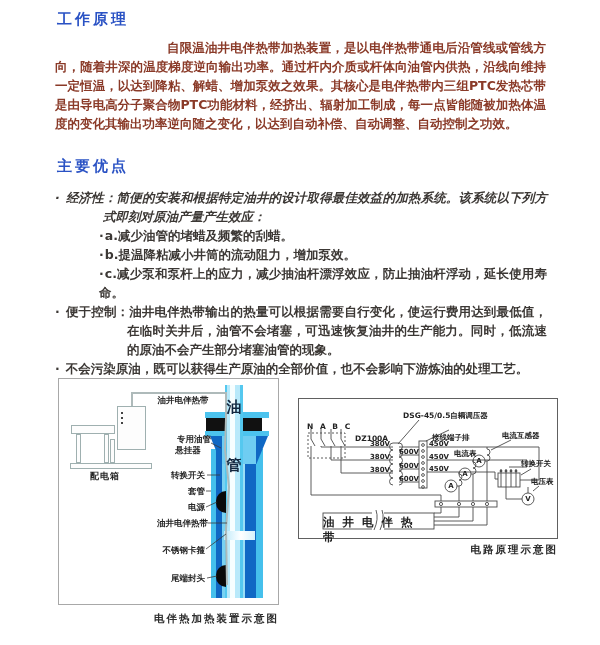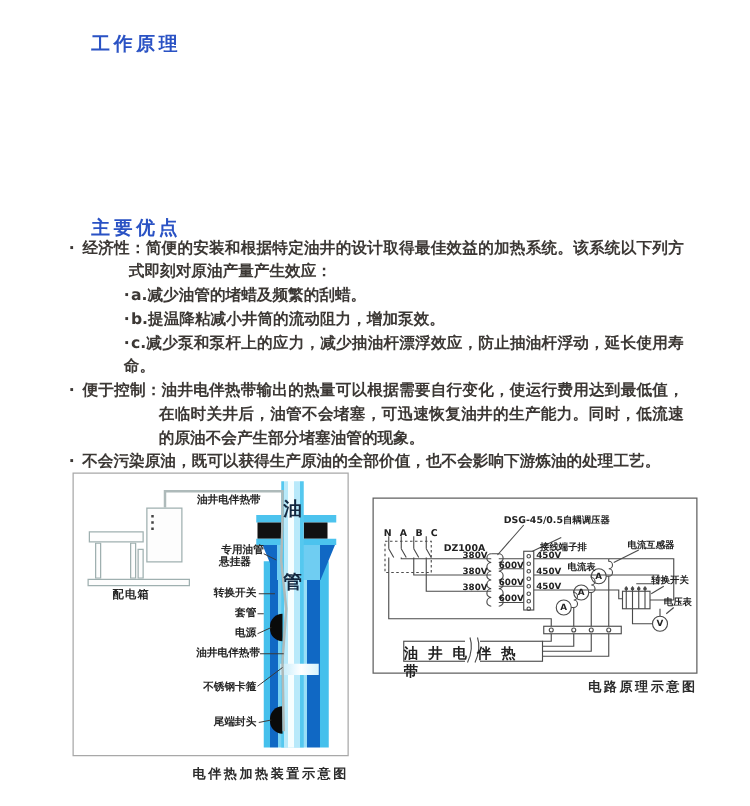--- a/index.html
+++ b/index.html
@@ -1,28 +1,28 @@
 <!DOCTYPE html>
 <html><head>
 <meta charset="utf-8">
 <style>
   html,body{margin:0;padding:0;}
   .page{position:relative;width:600px;height:645px;background:#ffffff;overflow:hidden;
         font-family:"DejaVu Sans",sans-serif;}
-  .h{position:absolute;left:57px;margin:16px;font-size:15px;font-weight:bold;
+  .h{position:absolute;left:57px;margin:0;font-size:15px;font-weight:bold;
      color:#2a52c4;letter-spacing:3px;}
   .h1{top:10px;}
   .h2{top:157px;}
   .para{position:absolute;left:55px;top:38px;width:491px;margin:0;
         font-size:12.5px;line-height:19px;color:#8a3a28;font-weight:bold;
         text-align:justify;text-indent:112px;}
   .bullets{position:absolute;left:55px;top:188px;width:492px;
            font-size:12.5px;line-height:19px;color:#3c3835;font-weight:bold;}
   .li{text-align:justify;}
-  .li.h48{padding-left:48px;text-indent:-48px;}
+  .li.h48{padding-left:48px;text-indent:-48px;font-style:italic;}
   .li.h72{padding-left:72px;text-indent:-72px;}
   .li.sub{margin-left:44px;}
   .b{margin-right:6px;}
   .bs{margin-right:1px;}
   
   .figL{position:absolute;left:58px;top:378px;width:221px;height:227px;
         border:1px solid #a8a8a8;background:#fff;box-sizing:border-box;}
   .figR{position:absolute;left:298px;top:398px;width:260px;height:141px;
         border:1px solid #606060;background:#fff;box-sizing:border-box;}
   .cap{position:absolute;font-size:10.5px;font-weight:bold;color:#2b2b2b;
@@ -43,20 +43,21 @@
   .heaterT{position:absolute;left:24px;top:116px;width:111px;text-align:left;
            font-size:11.5px;font-weight:bold;letter-spacing:2px;color:#222;}
   svg{position:absolute;left:0;top:0;}
 </style>
 </head>
 <body>
 
 <div class="page">
 
   <h2 class="h h1">工作原理</h2>
+  <p class="para">自限温油井电伴热带加热装置，是以电伴热带通电后沿管线或管线方向，随着井深的温度梯度逆向输出功率。通过杆内介质或杆体向油管内供热，沿线向维持一定恒温，以达到降粘、解蜡、增加泵效之效果。其核心是电伴热带内三组PTC发热芯带是由导电高分子聚合物PTC功能材料，经挤出、辐射加工制成，每一点皆能随被加热体温度的变化其输出功率逆向随之变化，以达到自动补偿、自动调整、自动控制之功效。</p>
 
   <h2 class="h h2">主要优点</h2>
 
   <div class="bullets">
     <div class="li h48"><span class="b">·</span><span>经济性：简便的安装和根据特定油井的设计取得最佳效益的加热系统。该系统以下列方式即刻对原油产量产生效应：</span></div>
     <div class="li sub"><span class="bs">·</span><span>a.减少油管的堵蜡及频繁的刮蜡。</span></div>
     <div class="li sub"><span class="bs">·</span><span>b.提温降粘减小井筒的流动阻力，增加泵效。</span></div>
     <div class="li sub"><span class="bs">·</span><span>c.减少泵和泵杆上的应力，减少抽油杆漂浮效应，防止抽油杆浮动，延长使用寿命。</span></div>
     <div class="li h72"><span class="b">·</span><span>便于控制：油井电伴热带输出的热量可以根据需要自行变化，使运行费用达到最低值，在临时关井后，油管不会堵塞，可迅速恢复油井的生产能力。同时，低流速的原油不会产生部分堵塞油管的现象。</span></div>
     <div class="li"><span class="b">·</span><span>不会污染原油，既可以获得生产原油的全部价值，也不会影响下游炼油的处理工艺。</span></div>

